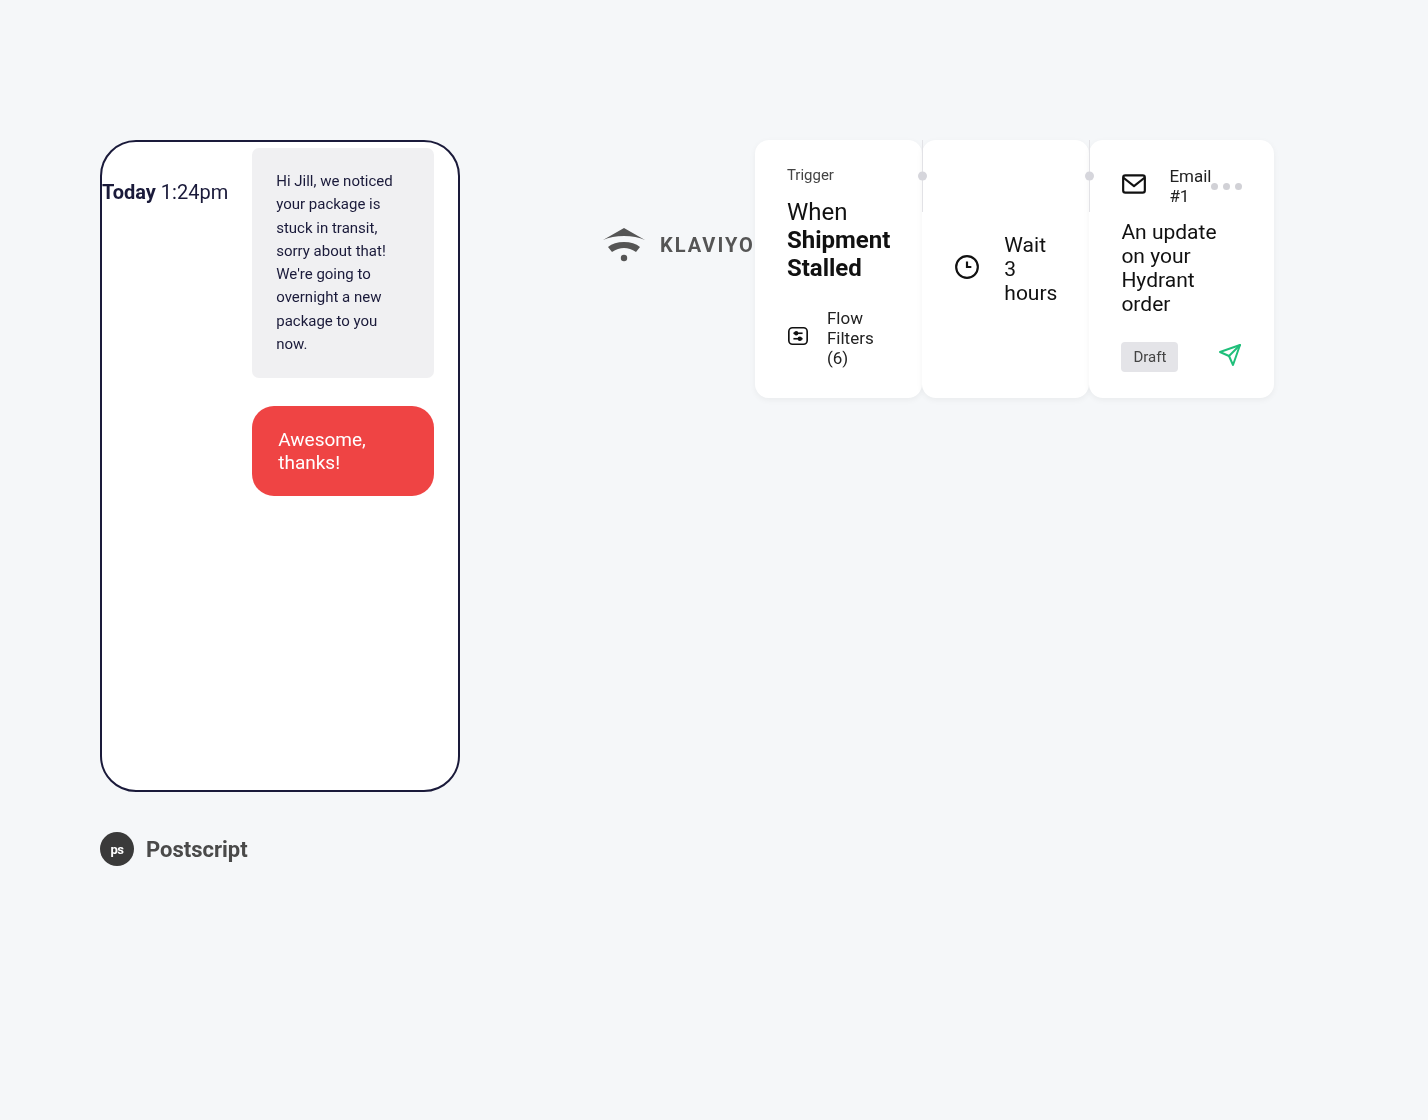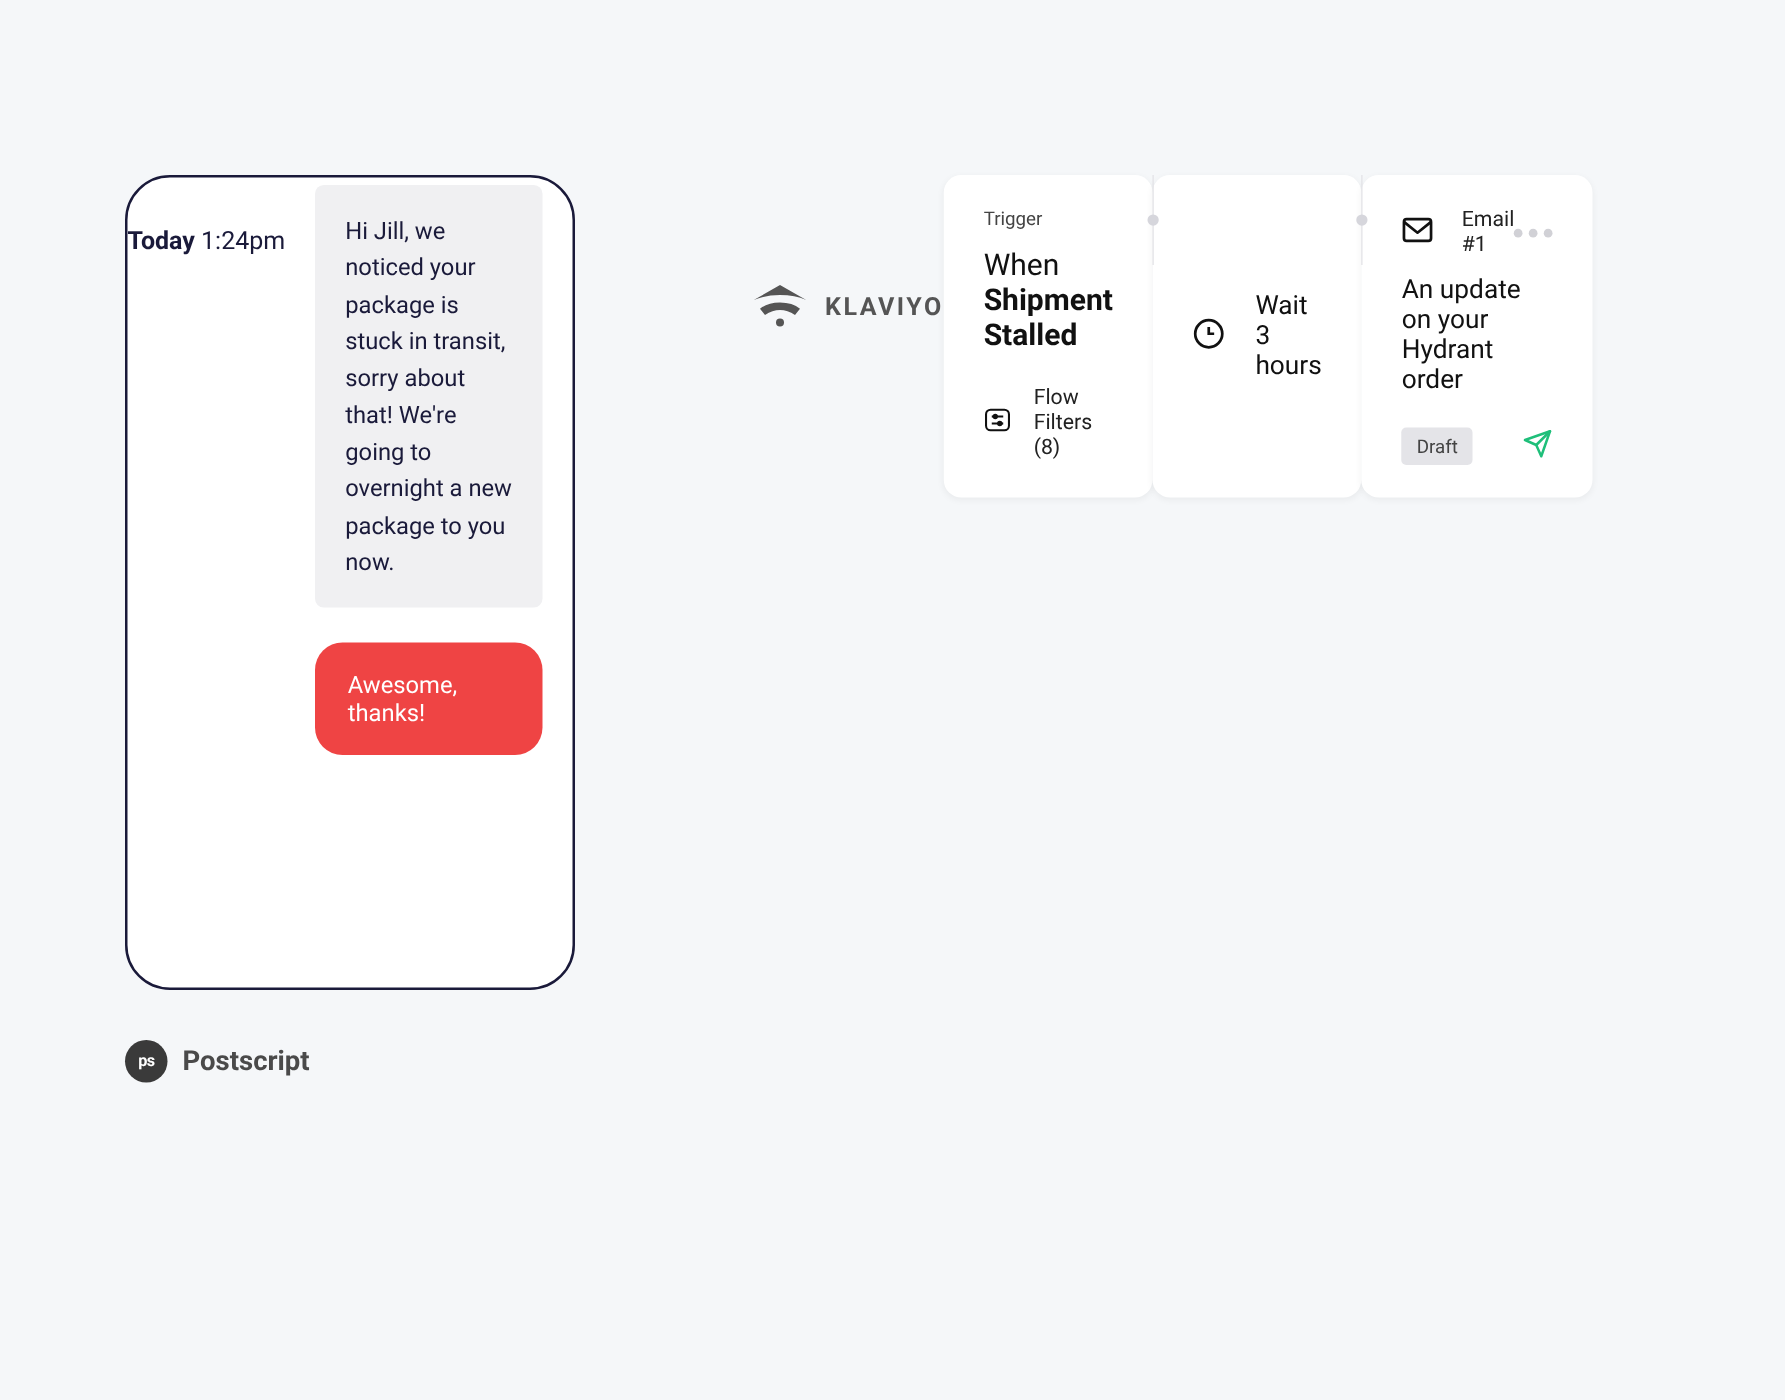--- a/index.html
+++ b/index.html
@@ -49,21 +49,21 @@
     .chat-body {
       flex: 1;
       padding: 6px 24px;
       display: flex;
       flex-direction: column;
       gap: 28px;
     }
     .msg-incoming {
       background: #f0f0f2;
       color: #1a1a3a;
-      font-size: 19px;
+      font-size: 15px;
       line-height: 1.55;
       padding: 22px 24px;
       border-radius: 7px;
       max-width: 310px;
     }
     .msg-outgoing {
       background: #ef4444;
       color: #fff;
       font-size: 19px;
       padding: 22px 26px;
@@ -294,21 +294,21 @@
       <div class="filters-row">
         <span>
           <svg width="22" height="22" viewBox="0 0 24 24" fill="none" stroke="#111" stroke-width="1.8">
             <rect x="2" y="3" width="20" height="18" rx="4"></rect>
             <line x1="7" y1="9" x2="17" y2="9"></line>
             <circle cx="10" cy="9" r="1.5" fill="#111"></circle>
             <line x1="7" y1="15" x2="17" y2="15"></line>
             <circle cx="14" cy="15" r="1.5" fill="#111"></circle>
           </svg>
         </span>
-        <span>Flow Filters (8)</span>
+        <span>Flow Filters (6)</span>
       </div>
     </div>
 
     <div class="connector"></div>
 
     <div class="card wait-card">
       <span>
         <svg width="26" height="26" viewBox="0 0 24 24" fill="none" stroke="#111" stroke-width="2">
           <circle cx="12" cy="12" r="10"></circle>
           <polyline points="12,7 12,12 16,12"></polyline>

